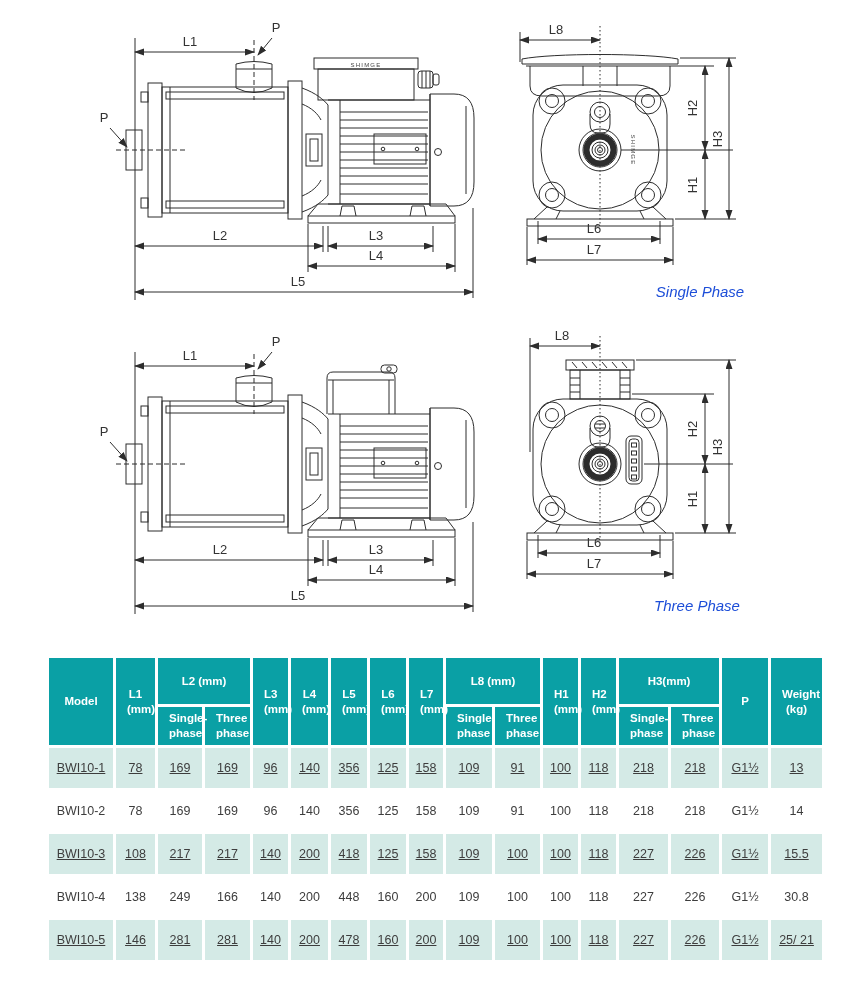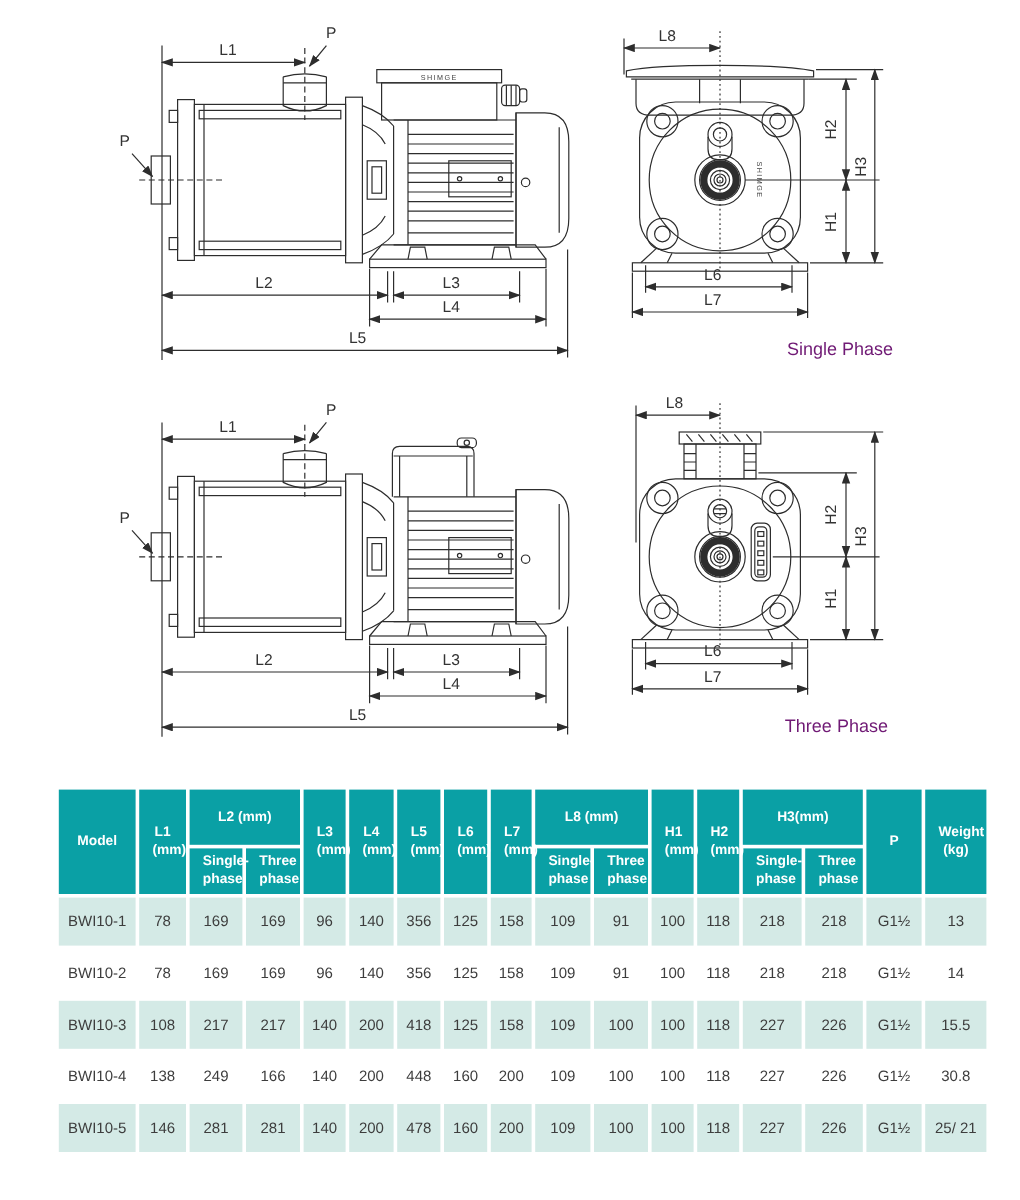--- a/index.html
+++ b/index.html
@@ -19,31 +19,31 @@
   }
   svg .thk{stroke-width:1.5;}
   svg .fin{stroke-width:2.2;}
   svg .thin{stroke-width:.8;}
   svg .dash{stroke-dasharray:5,3; stroke-width:.8;}
   svg .dot{stroke-dasharray:1.5,2.5; stroke-width:.8;}
   svg .wfill{fill:#fff;}
   svg .kfill{fill:var(--line_color); stroke:none;}
   svg text{fill:#333; stroke:none; font-size:13px; font-family:"Liberation Sans",sans-serif;}
   svg text.tiny{font-size:6px; letter-spacing:1.2px; fill:#444;}
-  .caption{position:absolute; font-size:15px; color:#701a75; width:280px; text-align:center;}
+  .caption{position:absolute; font-size:15px; color:#1d4ed8; width:280px; text-align:center;font-style:italic;}
 
   
   table.spec{position:absolute; left:46px; top:655px; width:779px;
     border-collapse:separate; border-spacing:3px; table-layout:fixed; background:#fff;}
   table.spec th{background:var(--header_bg); color:var(--header_text);
     font-size:11.5px; font-weight:bold; text-align:center; vertical-align:middle;
     padding:2px 11px; line-height:1.3;}
   table.spec td{font-size:12.5px; color:var(--cell_text); text-align:center;
     vertical-align:middle; height:40px; background:#fff; padding:0 1px;}
-  table.spec tr.alt td{background:var(--row_alt_bg);}
+  table.spec tr.alt td{background:var(--row_alt_bg);text-decoration:underline;}
   table.spec tr.hrow1 th{height:42px;}
   table.spec tr.hrow2 th{height:34px;}
 </style>
 </head>
 <body>
 
 <svg width="0" height="0" style="position:absolute">
   <defs>
     <marker id="ar" markerWidth="10" markerHeight="8" refX="9" refY="3.5" orient="auto-start-reverse" markerUnits="userSpaceOnUse">
       <path d="M0,0 L10,3.5 L0,7 Z" fill="#2d2d2d"></path>

